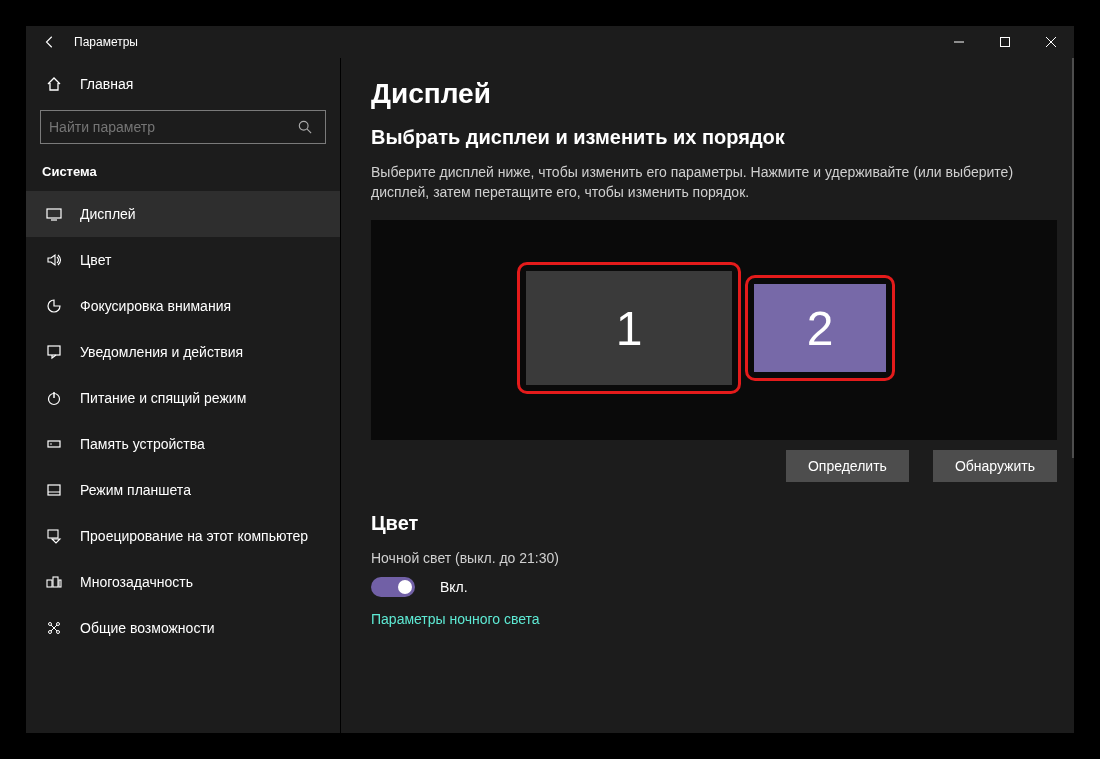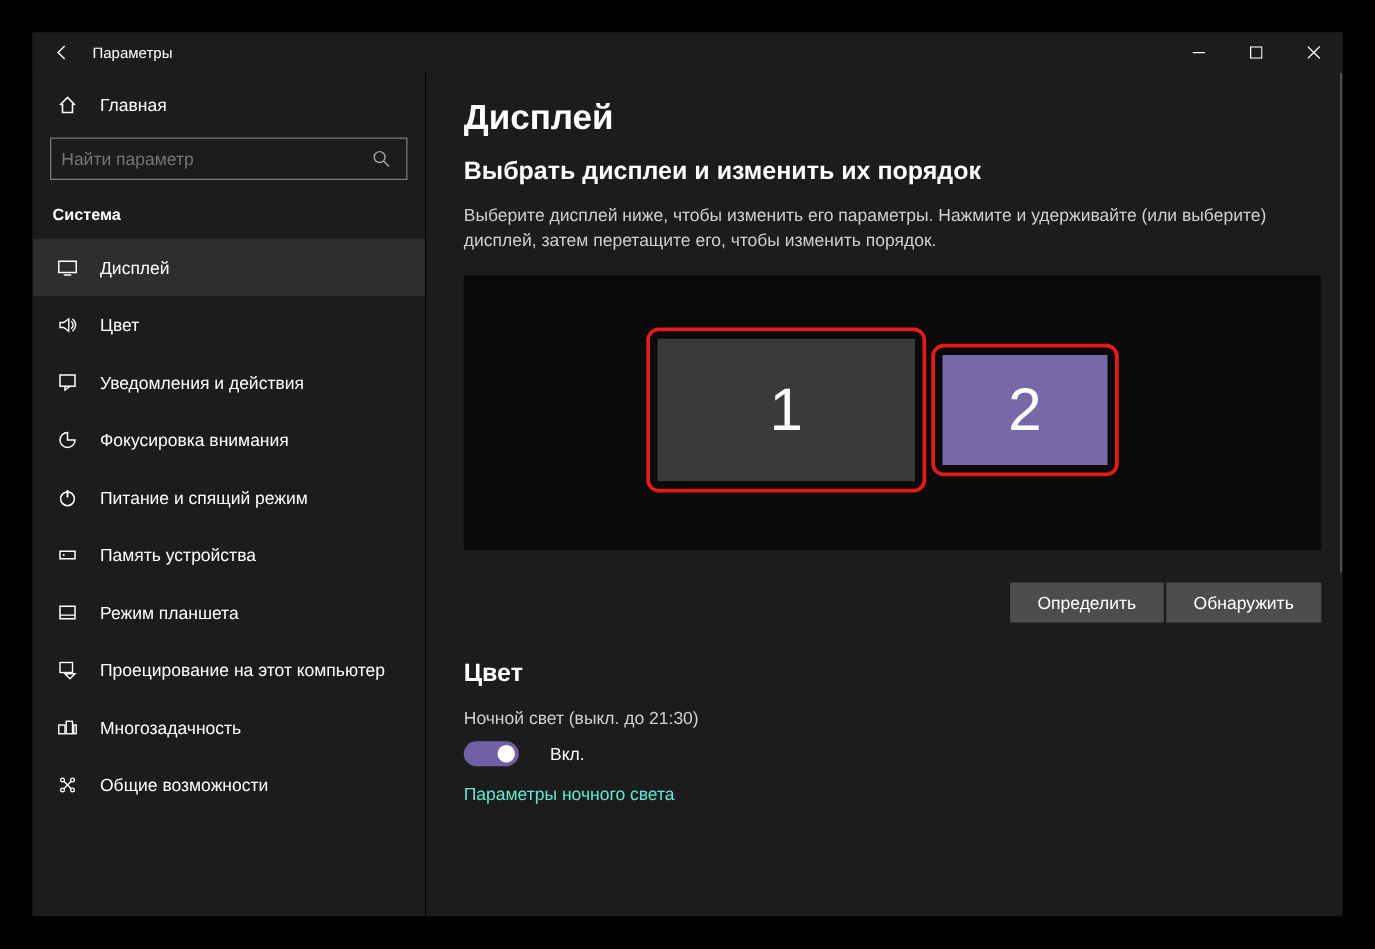--- a/index.html
+++ b/index.html
@@ -114,22 +114,22 @@
     .monitor-inner {
       width: 100%; height: 100%;
       display: flex; align-items: center; justify-content: center;
       font-size: 48px; font-weight: 300;
     }
     .monitor.m1 { left: 146px; top: 42px; width: 224px; height: 132px; }
     .monitor.m1 .monitor-inner { background: #3a3a3a; }
     .monitor.m2 { left: 374px; top: 55px; width: 150px; height: 106px; }
     .monitor.m2 .monitor-inner { background: #7769a8; }
     .display-buttons {
-      width: 686px; margin-top: 26px;
-      display: flex; justify-content: flex-end; gap: 2px;
+      width: 686px; margin-top: 10px;
+      display: flex; justify-content: flex-end; gap: 24px;
     }
     .btn {
       background: #4d4d4d; color: #fff;
       border: none; padding: 8px 22px;
       font-size: 14px; min-width: 110px;
     }
     .color-section { margin-top: 30px; }
     .toggle-row { display: flex; align-items: center; margin-top: 8px; gap: 25px; }
     .toggle {
       width: 44px; height: 20px; border-radius: 10px;
@@ -211,34 +211,34 @@
           <svg width="16" height="16" viewBox="0 0 16 16">
               <path d="M2 6 H5 L9 3 V13 L5 10 H2 Z M11 5 Q14 8 11 11 M12 3 Q17 8 12 13" stroke="#fff" fill="none" stroke-width="1.1"></path>
             </svg>
         </span>
         <span>Цвет</span>
       </div>
 
       <div class="nav-item">
         <span class="icon">
           <svg width="16" height="16" viewBox="0 0 16 16">
+              <path d="M8 2 A6 6 0 1 0 14 8 L8 8 Z" stroke="#fff" fill="none" stroke-width="1.2"></path>
+            </svg>
+        </span>
+        <span>Фокусировка внимания</span>
+      </div>
+
+      <div class="nav-item">
+        <span class="icon">
+          <svg width="16" height="16" viewBox="0 0 16 16">
               <rect x="2" y="2" width="12" height="9" stroke="#fff" fill="none" stroke-width="1.2"></rect>
               <path d="M6 11 L6 14 L10 11" stroke="#fff" fill="none" stroke-width="1.2"></path>
             </svg>
         </span>
         <span>Уведомления и действия</span>
-      </div>
-
-      <div class="nav-item">
-        <span class="icon">
-          <svg width="16" height="16" viewBox="0 0 16 16">
-              <path d="M8 2 A6 6 0 1 0 14 8 L8 8 Z" stroke="#fff" fill="none" stroke-width="1.2"></path>
-            </svg>
-        </span>
-        <span>Фокусировка внимания</span>
       </div>
 
       <div class="nav-item">
         <span class="icon">
           <svg width="16" height="16" viewBox="0 0 16 16">
               <circle cx="8" cy="9" r="5.5" stroke="#fff" fill="none" stroke-width="1.2"></circle>
               <line x1="8" y1="2" x2="8" y2="8" stroke="#fff" stroke-width="1.5"></line>
             </svg>
         </span>
         <span>Питание и спящий режим</span>

